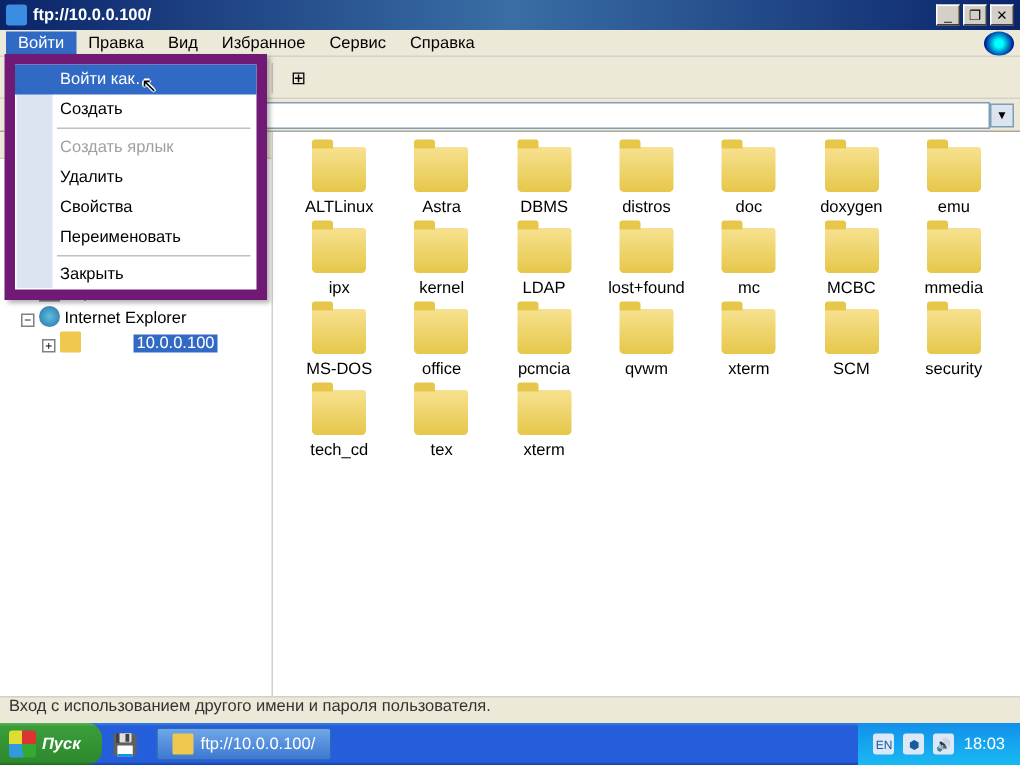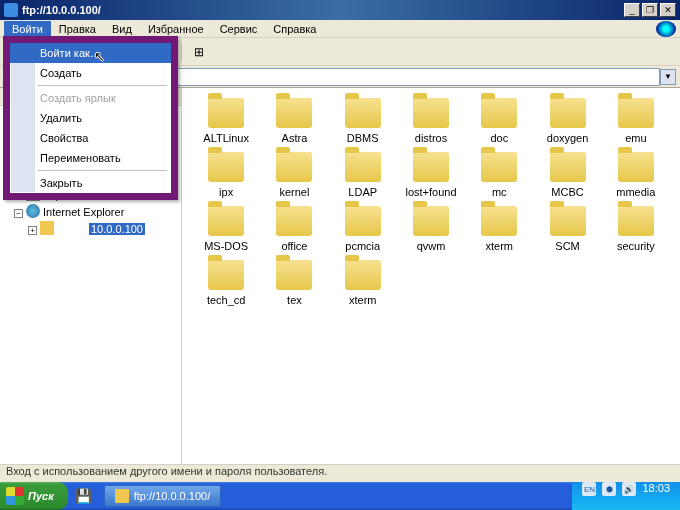--- a/index.html
+++ b/index.html
@@ -70,21 +70,21 @@
 .statusbar { position:absolute; bottom:28px; left:0; right:0; height:18px; background:#ece9d8; border-top:1px solid #d4d0c8; display:flex; padding:0 6px; color:#333; }
 
 
 .taskbar { position:absolute; bottom:0; left:0; right:0; height:28px; background: linear-gradient(#3a81dd, #245edb 8%, #245edb 92%, #1941a5); display:flex; align-items:center; }
 .start-btn { height:28px; padding:0 14px 0 6px; background: linear-gradient(#5fb35f, #3a9d3a 8%, #2d8a2d 92%, #1d6b1d); color:white; font-weight:bold; display:flex; align-items:center; border-radius:0 10px 10px 0; font-style:italic; }
 .start-logo { width:18px; height:18px; background: conic-gradient(#d33 0 25%, #3a3 25% 50%, #39d 50% 75%, #dd3 75%); border-radius:2px; margin-right:4px; }
 .task-qlaunch { display:flex; gap:2px; padding:0 6px; }
 .ql-btn { width:20px; height:20px; display:flex; align-items:center; justify-content:center; }
 .task-btn { height:22px; background: linear-gradient(#6fa7e8, #3c79d0); border:1px solid #2f66c0; border-radius:2px; color:white; padding:0 10px; display:flex; align-items:center; margin-left:4px; }
 .task-btn .ti { width:14px; height:14px; background:#f0c850; margin-right:5px; border-radius:1px; }
-.tray { margin-left:auto; background: linear-gradient(#1290e9, #19b9f3); height:28px; display:flex; padding:0 10px; gap:6px; color:white; }
+.tray { margin-left:auto; background: linear-gradient(#1290e9, #19b9f3); height:28px; display:flex; align-items:center; padding:0 10px; gap:6px; color:white; }
 .tray-icon { width:14px; height:14px; background:#dce8f5; border-radius:2px; color:#1a5a9e; font-size:8px; display:flex; align-items:center; justify-content:center; }
 </style>
 </head>
 <body>
 
 <div class="titlebar">
   <div class="titlebar-icon"></div>
   <div class="titlebar-text">ftp://10.0.0.100/</div>
   <div class="titlebar-buttons">
     <div class="titlebar-btn">_</div>

